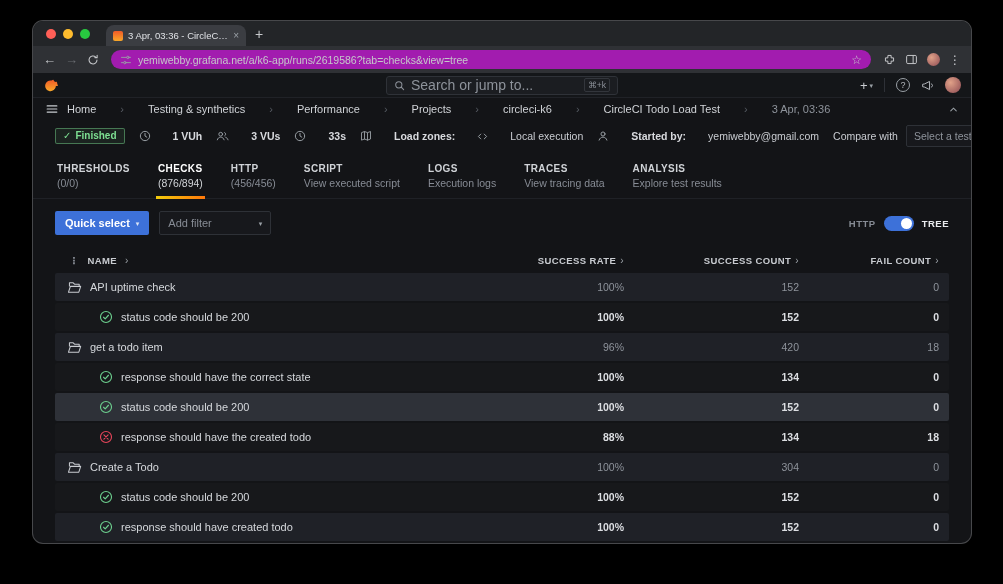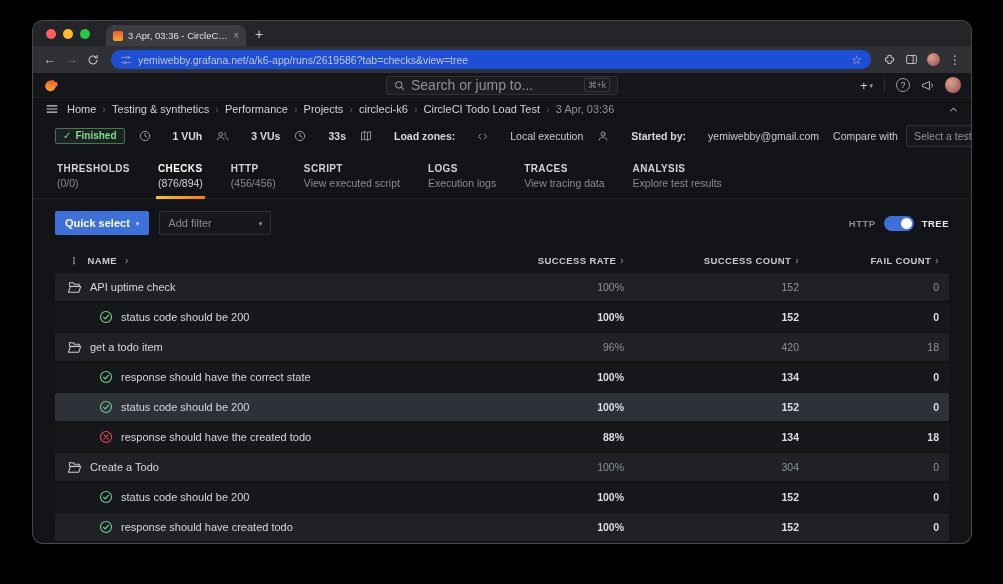--- a/index.html
+++ b/index.html
@@ -20,21 +20,21 @@
   .favicon { width:10px; height:10px; border-radius:2px; background:linear-gradient(180deg,#f05a28,#f8a829); flex:none; }
   .tab-title { flex:1; font-size:9.5px; color:#dfe1e5; white-space:nowrap; overflow:hidden; text-overflow:ellipsis; }
   .tab-close { font-size:10px; color:#9aa0a6; line-height:1; cursor:pointer; }
   .newtab { margin-left:9px; font-size:14px; color:#c7c9cc; cursor:pointer; line-height:1; }
 
   
   .toolbar { height:27px; background:#2f3135; display:flex; align-items:center; padding:0 10px; gap:9px; }
   .nav-ic { font-size:13px; color:#c7c9cc; line-height:1; cursor:pointer; }
   .nav-ic.disabled { color:#686b70; }
   .reload-ic { color:#c7c9cc; display:flex; cursor:pointer; }
-  .omnibox { flex:1; height:19px; background:#1d4ed8; border-radius:10px; display:flex; align-items:center;
+  .omnibox { flex:1; height:19px; background:#a21caf; border-radius:10px; display:flex; align-items:center;
              gap:6px; padding:0 9px; margin:0 3px; }
   .tune-ic { color:#9aa0a6; display:flex; }
   .url-text { flex:1; font-size:10.5px; color:#c5c7ca; white-space:nowrap; overflow:hidden; }
   .star-ic { font-size:12px; color:#c7c9cc; cursor:pointer; }
   .tb-ic { color:#c7c9cc; display:flex; cursor:pointer; }
   .avatar-sm { width:13px; height:13px; border-radius:50%; background:radial-gradient(circle at 35% 35%, #e0a188, #8c4a52); cursor:pointer; }
   .kebab { font-size:12px; color:#c7c9cc; cursor:pointer; }
 
   
   .gf-topbar { position:relative; height:25px; background:#141619; border-bottom:1px solid #202227;
@@ -52,21 +52,21 @@
   .caret { font-size:7px; color:#9aa0a6; line-height:1; }
   .vdiv { width:1px; height:14px; background:#2e3137; }
   .help-circ { width:14px; height:14px; border:1px solid #9aa0a6; border-radius:50%; color:#b4b8bd;
                font-size:9px; display:flex; align-items:center; justify-content:center; cursor:pointer; }
   .news-ic { color:#b4b8bd; display:flex; cursor:pointer; }
   .avatar { width:16px; height:16px; border-radius:50%; background:radial-gradient(circle at 35% 35%, #e0a188, #8c4a52); cursor:pointer; }
 
   
   .crumbrow { height:22px; display:flex; align-items:center; gap:8px; padding:0 12px; }
   .burger { color:#c9ccd1; display:flex; cursor:pointer; }
-  .crumbs { display:flex; align-items:center; gap:6px; font-size:11px; }
+  .crumbs { display:flex; align-items:center; gap:24px; font-size:11px; }
   .crumb { color:#d0d3d7; cursor:pointer; white-space:nowrap; }
   .crumb.current { color:#8e939b; cursor:default; }
   .crumb-sep { color:#565b63; font-size:11px; }
   .collapse-up { margin-left:auto; color:#9aa0a6; display:flex; cursor:pointer; }
 
   
   .statusrow { height:32px; display:flex; align-items:center; gap:14px; padding:0 22px; font-size:10.5px; color:#c9ccd1; }
   .badge-finished { display:inline-flex; align-items:center; gap:4px; padding:1px 7px 2px;
                     border:1px solid rgba(125,223,146,.45); background:rgba(125,223,146,.08);
                     border-radius:2px; color:#7ddf92; font-size:10px; font-weight:600; }

